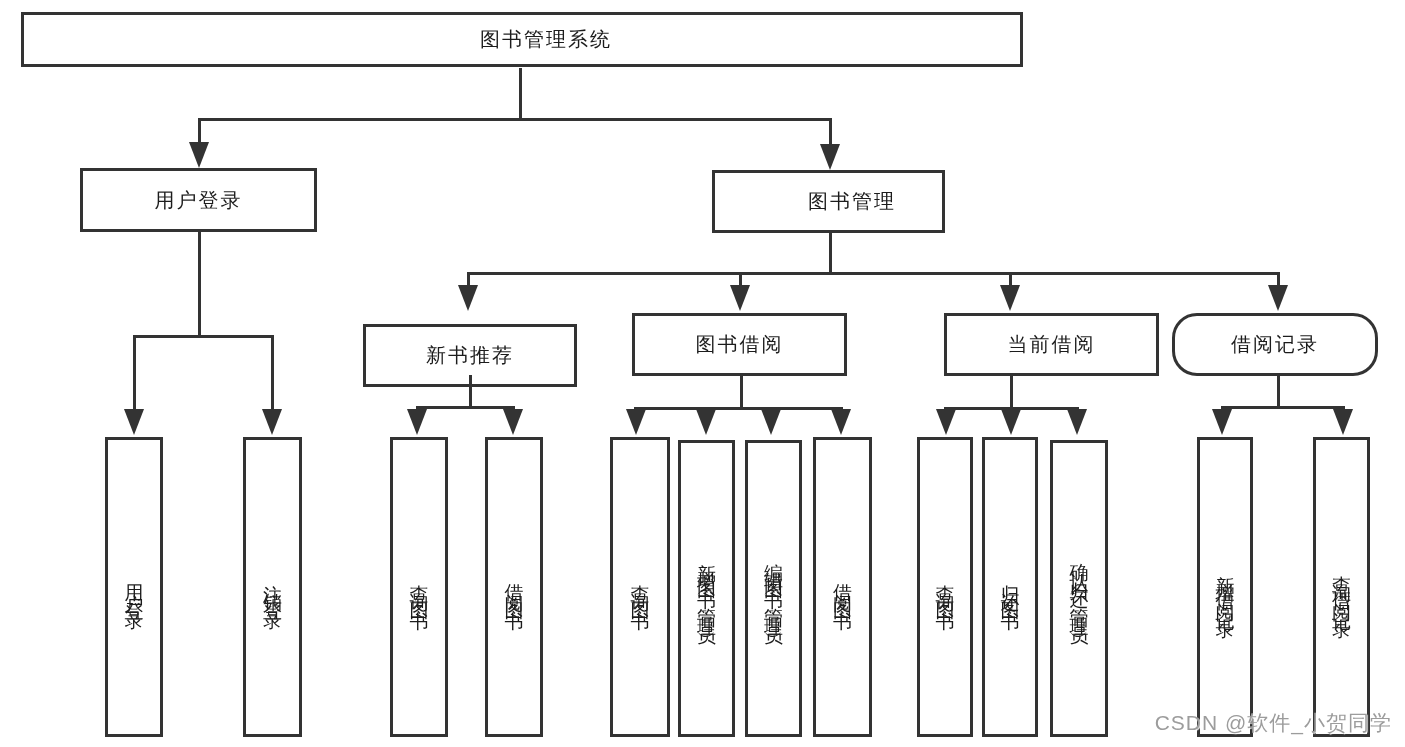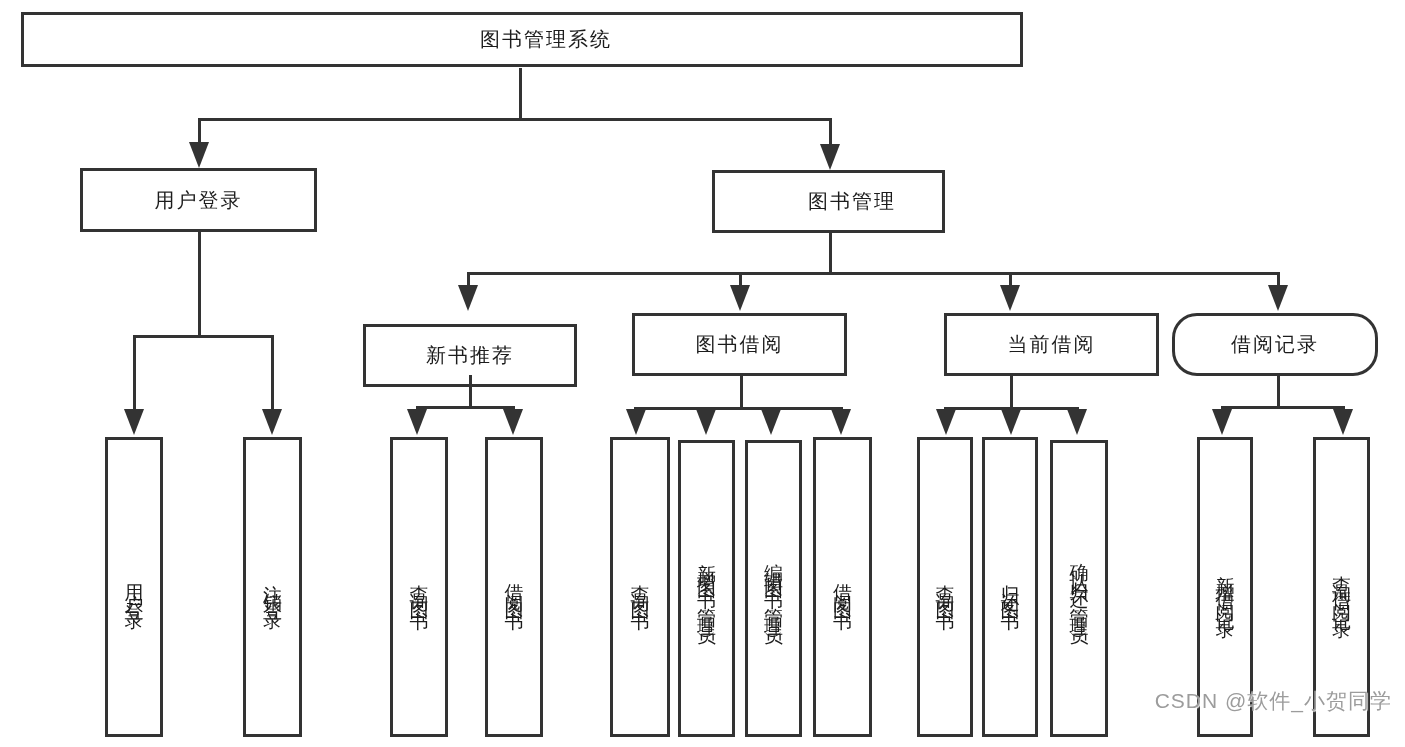--- a/index.html
+++ b/index.html
@@ -33,21 +33,21 @@
   .hline{position:absolute;height:3px;background:#333333;}
   .vline{position:absolute;width:3px;background:#333333;}
   .arr{
     position:absolute;width:0;height:0;
     border-left:10px solid transparent;
     border-right:10px solid transparent;
     border-top:26px solid #333333;
   }
   .watermark{
     position:absolute;
-    top:687px;right:13px;
+    top:709px;right:13px;
     font-size:21px;color:#9c9c9c;
     letter-spacing:1px;
     text-shadow:1px 1px 1px rgba(255,255,255,0.9);
     white-space:nowrap;
   }
 </style>
 </head>
 <body>
 
 <div id="canvas">

